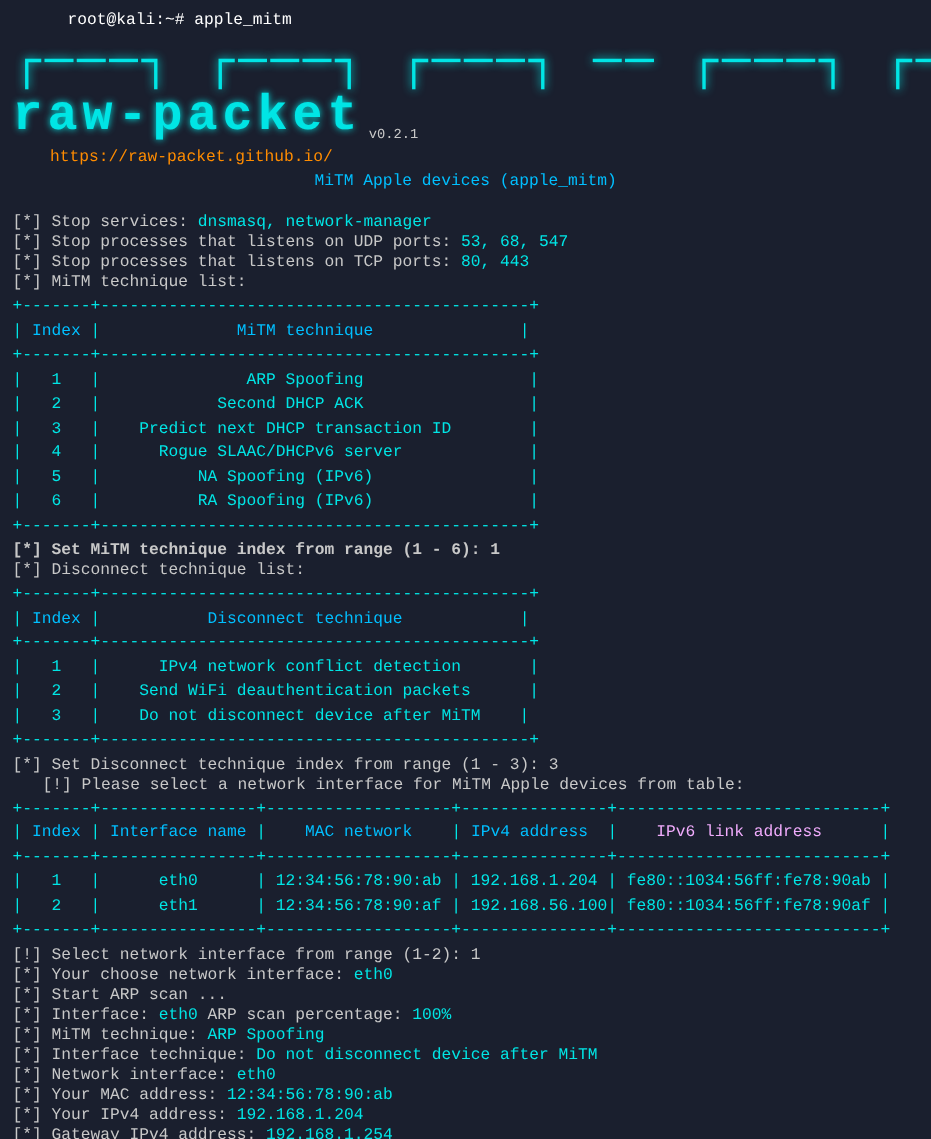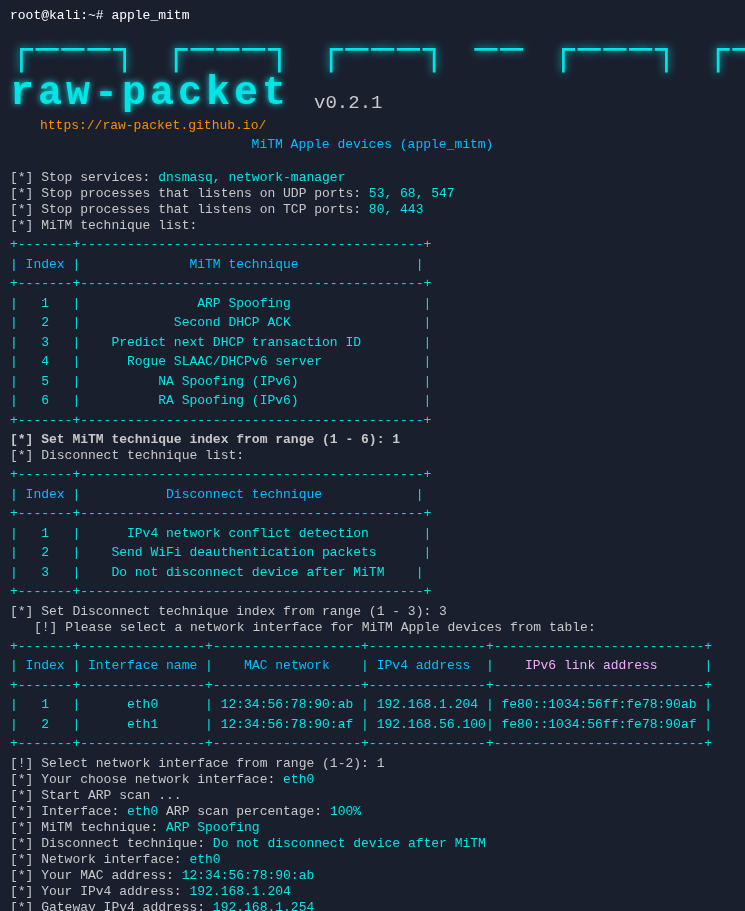--- a/index.html
+++ b/index.html
@@ -14,20 +14,21 @@
     }
     .terminal {
       background-color: #1a1f2e;
       padding: 8px 10px;
       width: 745px;
       min-height: 911px;
     }
     .prompt-line {
       color: #ffffff;
       margin-bottom: 2px;
+      margin-left: 44px;
     }
     .logo-container {
       margin: 6px 0 2px 0;
       text-align: left;
     }
     .logo-text {
       font-size: 38px;
       font-weight: bold;
       color: #00e5e5;
       letter-spacing: 3px;
@@ -47,21 +48,21 @@
 
   <div class="prompt-line">
     <span>root@kali:~# apple_mitm</span>
   </div>
 
   <div class="logo-container">
     <span class="logo-text">┌───┐&nbsp;┌───┐&nbsp;┌───┐&nbsp;──&nbsp;┌───┐&nbsp;┌───┐&nbsp;┌───┐&nbsp;─</span>
   </div>
 
   <div style="margin: 2px 0 0 0;">
-    <pre style="color: rgb(0, 229, 229); font-size: 40px; line-height: 1; font-family: &quot;Courier New&quot;, monospace; letter-spacing: 4px; text-shadow: rgb(0, 229, 229) 0px 0px 6px; display: inline-block; font-weight: bold;">raw-packet</pre><span style="color:#c8c8c8; font-size:19px; vertical-align:bottom; margin-left:24px;">v0.2.1</span>
+    <pre style="color: rgb(0, 229, 229); font-size: 40px; line-height: 1; font-family: &quot;Courier New&quot;, monospace; letter-spacing: 4px; text-shadow: rgb(0, 229, 229) 0px 0px 6px; display: inline-block; font-weight: bold;">raw-packet</pre><span style="color:#c8c8c8; font-size:11px; vertical-align:bottom; margin-left:5px;">v0.2.1</span>
   </div>
 
   <div style="margin: 4px 0 2px 30px;">
     <span style="color:#ff8c00;">https://raw-packet.github.io/</span>
   </div>
 
   <div style="text-align:center; margin: 4px 0 18px 0;">
     <span style="color:#00bfff;">MiTM Apple devices (apple_mitm)</span>
   </div>
 
@@ -143,21 +144,21 @@
 
   <div class="info-line">
     <span style="color:#c8c8c8;">[*] Interface: </span><span style="color:#00e5e5;">eth0</span><span style="color:#c8c8c8;"> ARP scan percentage: </span><span style="color:#00e5e5;">100%</span>
   </div>
 
   <div class="info-line">
     <span style="color:#c8c8c8;">[*] MiTM technique: </span><span style="color:#00e5e5;">ARP Spoofing</span>
   </div>
 
   <div class="info-line">
-    <span style="color:#c8c8c8;">[*] Disconnect technique: </span><span style="color:#00e5e5;">Do not disconnect device after MiTM</span>
+    <span style="color:#c8c8c8;">[*] Interface technique: </span><span style="color:#00e5e5;">Do not disconnect device after MiTM</span>
   </div>
 
   <div class="info-line">
     <span style="color:#c8c8c8;">[*] Network interface: </span><span style="color:#00e5e5;">eth0</span>
   </div>
 
   <div class="info-line">
     <span style="color:#c8c8c8;">[*] Your MAC address: </span><span style="color:#00e5e5;">12:34:56:78:90:ab</span>
   </div>
 

